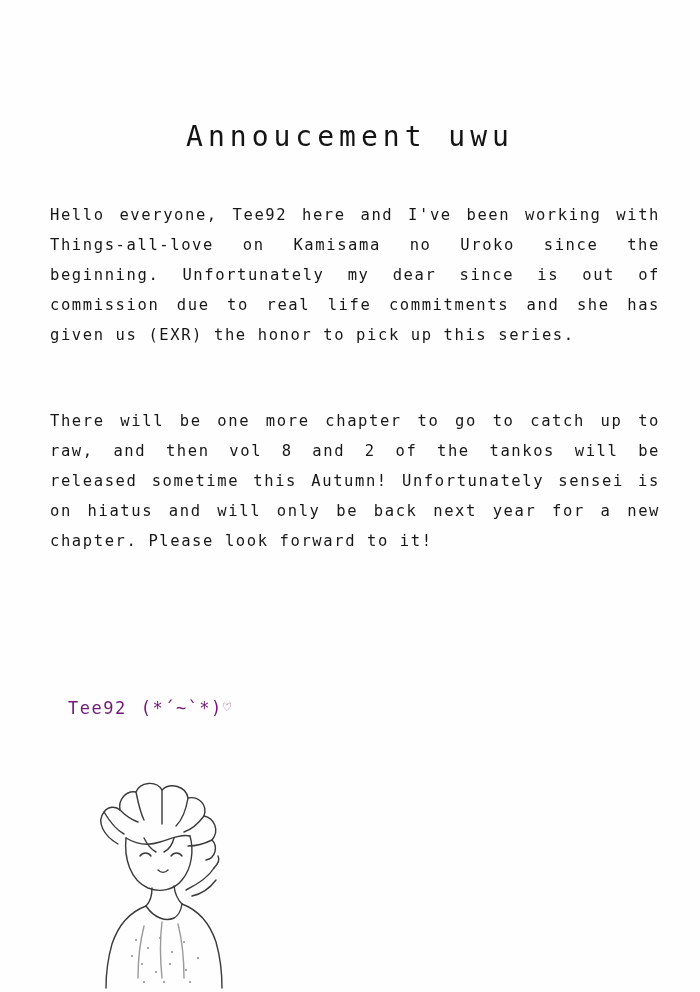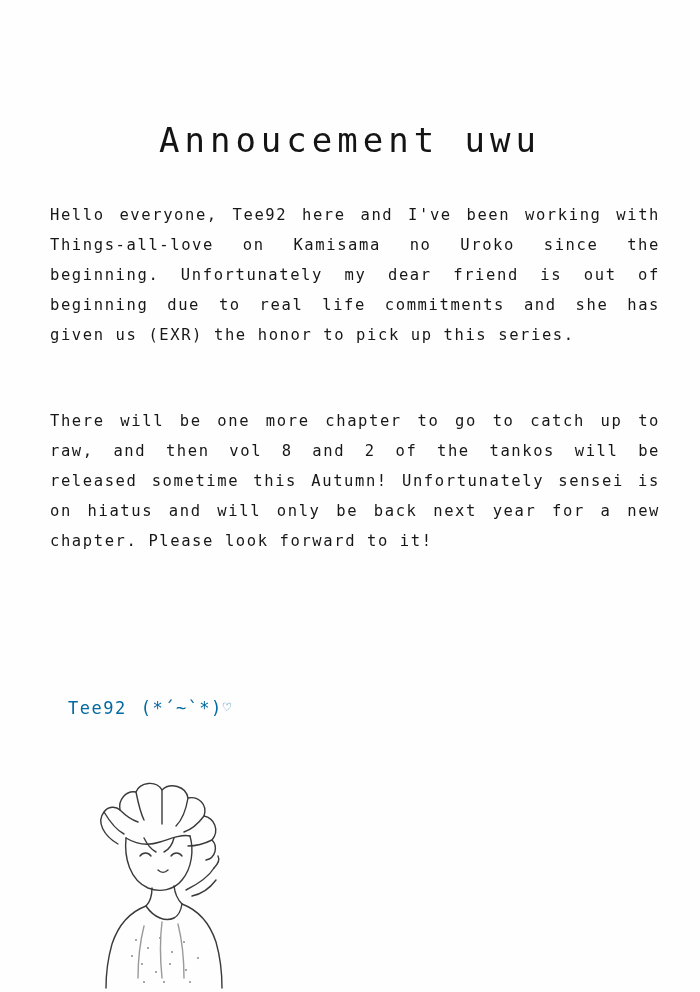--- a/index.html
+++ b/index.html
@@ -19,21 +19,21 @@
     position: absolute;
     inset: 0;
     background: #fefefe;
   }
   .title {
     position: absolute;
     top: 120px;
     left: 0;
     width: 700px;
     text-align: center;
-    font-size: 34px;
+    font-size: 28px;
     letter-spacing: 5px;
     font-family: "DejaVu Sans Mono", monospace;
     color: #141414;
   }
   .body-block {
     position: absolute;
     left: 50px;
     width: 610px;
     font-size: 15.5px;
     line-height: 30px;
@@ -44,21 +44,21 @@
     font-family: "DejaVu Sans Mono", monospace;
   }
   #para1 { top: 200px; }
   #para2 { top: 406px; }
   .signature {
     position: absolute;
     left: 68px;
     top: 698px;
     font-size: 17px;
     letter-spacing: 1.5px;
-    color: #0369a1;
+    color: #701a75;
     font-family: "DejaVu Sans Mono", monospace;
   }
   .sig-emoticon {
     margin-left: 14px;
   }
   .heart {
     font-size: 14px;
     vertical-align: 2px;
   }
   .doodle {
@@ -70,21 +70,21 @@
   }
   .doodle svg { display: block; }
 </style>
 </head>
 <body>
 
 <div class="page">
 
   <div class="title">Annoucement uwu</div>
 
-  <div class="body-block" id="para1">Hello everyone, Tee92 here and I've been working with Things-all-love on Kamisama no Uroko since the beginning. Unfortunately my dear friend is out of beginning due to real life commitments and she has given us (EXR) the honor to pick up this series.</div>
+  <div class="body-block" id="para1">Hello everyone, Tee92 here and I've been working with Things-all-love on Kamisama no Uroko since the beginning. Unfortunately my dear since is out of commission due to real life commitments and she has given us (EXR) the honor to pick up this series.</div>
 
   <div class="body-block" id="para2">There will be one more chapter to go to catch up to raw, and then vol 8 and 2 of the tankos will be released sometime this Autumn! Unfortunately sensei is on hiatus and will only be back next year for a new chapter. Please look forward to it!</div>
 
   <div class="signature">
     <span>Tee92</span><span class="sig-emoticon">(*´~`*)</span><span class="heart">♡</span>
   </div>
 
   <div class="doodle">
     <svg width="190" height="220" viewBox="0 0 190 220" fill="none" stroke="#3a3a3a" stroke-width="1.4" stroke-linecap="round" stroke-linejoin="round">
 

